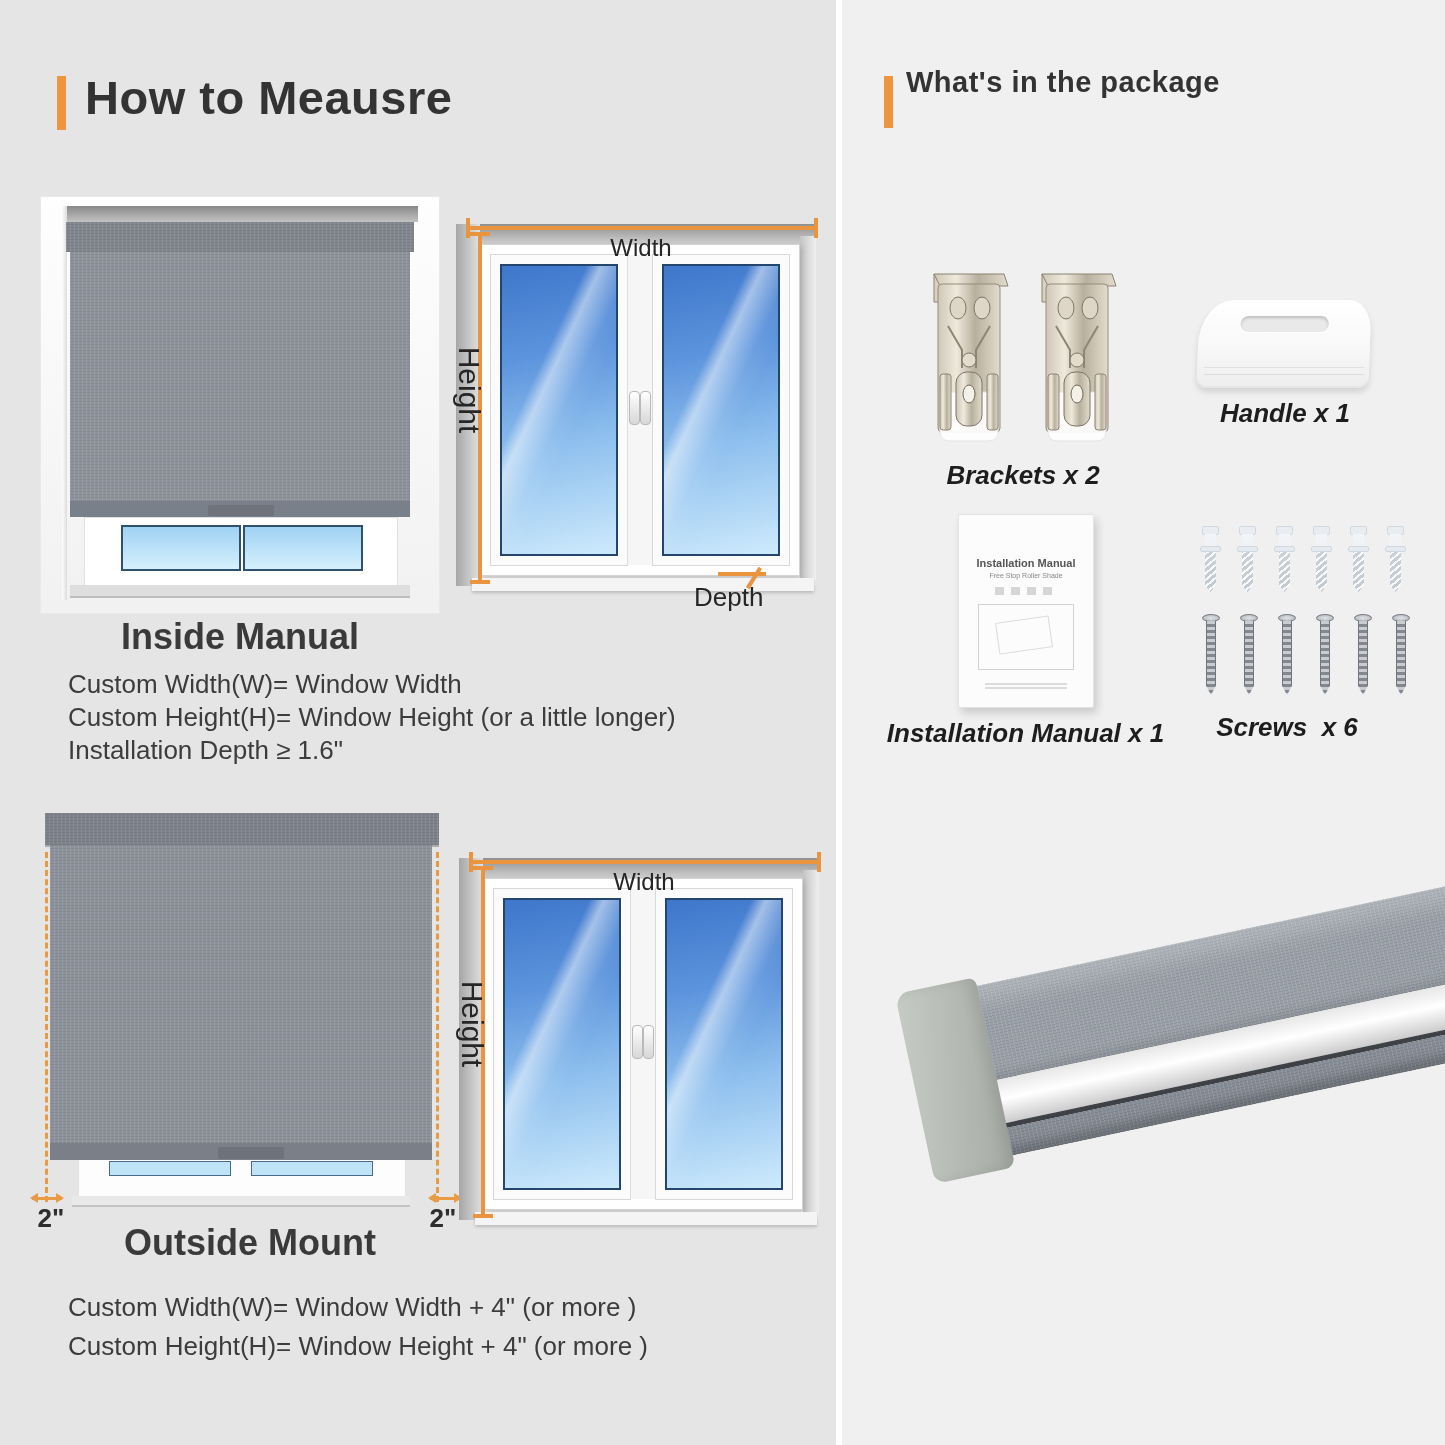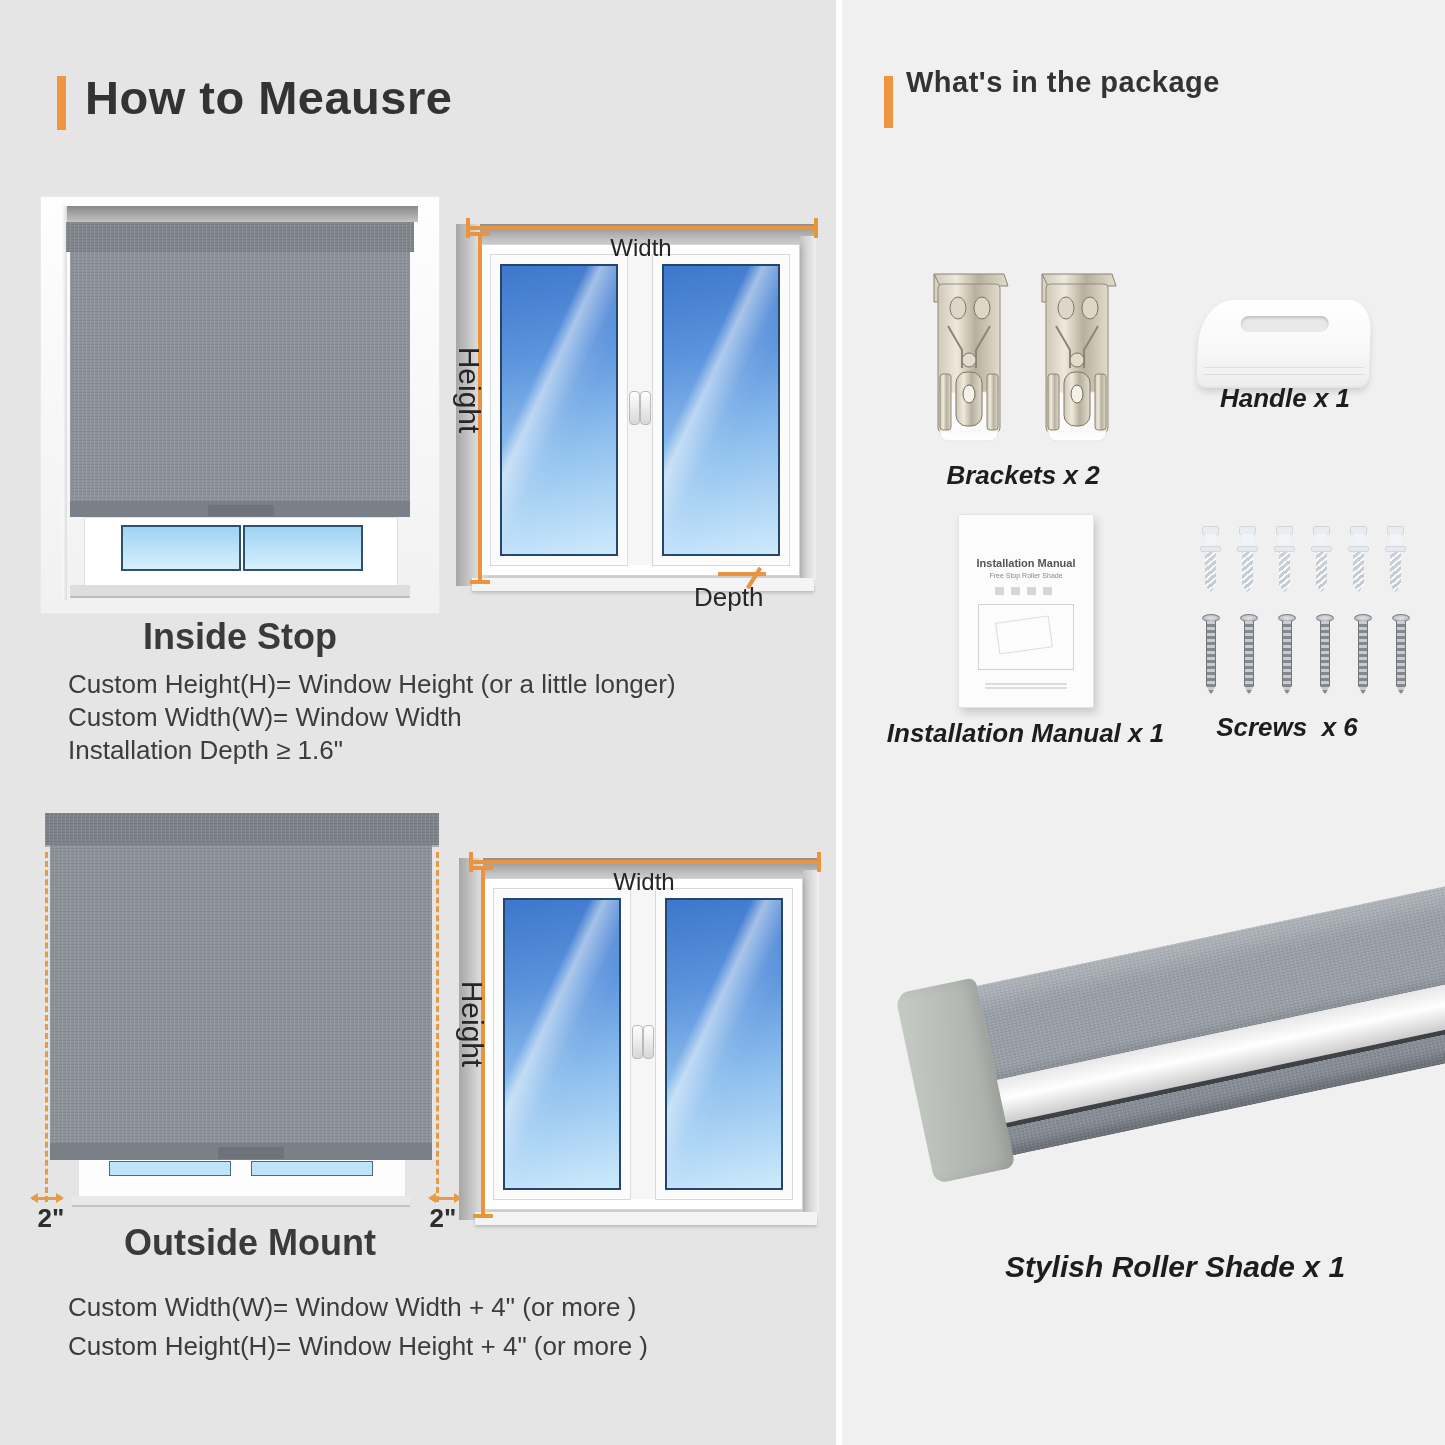--- a/index.html
+++ b/index.html
@@ -157,24 +157,24 @@
       <div class="mwSill"></div>
       <div class="arrowW"></div>
       <div class="lblWidth">Width</div>
       <div class="arrowH"></div>
       <div class="lblHeight">Height</div>
       <div class="depthTick1"></div>
       <div class="depthTick2"></div>
       <div class="lblDepth">Depth</div>
     </div>
 
-    <div class="abs secHeading" style="left:40px;top:616px;width:400px;">Inside Stop</div>
+    <div class="abs secHeading" style="left:40px;top:616px;width:400px;">Inside Manual</div>
     <div class="abs bodyLines" style="left:68px;top:668px;line-height:33px;">
+      <div>Custom Width(W)= Window Width</div>
       <div>Custom Height(H)= Window Height (or a little longer)</div>
-      <div>Custom Width(W)= Window Width</div>
       <div>Installation Depth ≥ 1.6"</div>
     </div>
 
     <div class="figC">
       <div class="winC">
         <div class="paneSliverC" style="left:30px;"></div>
         <div class="paneSliverC" style="left:172px;"></div>
       </div>
       <div class="sillC"></div>
       <div class="cassetteC tex" style="background-color:#7d828b;"></div>
@@ -273,21 +273,21 @@
       <rect x="28" y="100" width="26" height="54" rx="11" fill="url(#metB)" stroke="#7c7466"></rect>
       <ellipse cx="41" cy="122" rx="6" ry="9" fill="#f4f1e8" stroke="#6e6758"></ellipse>
     </svg>
   </div>
   <div class="abs itemLabel" style="left:908px;top:460px;width:230px;">Brackets x 2</div>
 
   <div class="handleFig">
     <div class="handleSlot"></div>
     <div class="handleGroove"></div>
   </div>
-  <div class="abs itemLabel" style="left:1195px;top:383px;width:180px;">Handle x 1</div>
+  <div class="abs itemLabel" style="left:1195px;top:398px;width:180px;">Handle x 1</div>
 
   <div class="manualFig">
     <div class="mTitle">Installation Manual</div>
     <div class="mSub">Free Stop Roller Shade</div>
     <div class="mIcons"></div>
     <div class="mBox"></div>
     <div class="mFoot"></div>
   </div>
   <div class="abs itemLabel" style="left:878px;top:718px;width:295px;">Installation Manual x 1</div>
 
@@ -353,15 +353,14 @@
 
   <div class="rollerWrap">
     <div class="rollerBar">
       <div class="rbFabric tex" style="background-color:#9aa0a8;"></div>
       <div class="rbRoller"></div>
       <div class="rbSlot"></div>
       <div class="rbLip tex" style="background-color:#878d96;"></div>
       <div class="rollerCap"></div>
     </div>
   </div>
-  <div class="abs itemLabel" style="left:930px;top:1250px;width:490px;font-size:30px;">Stylish Roller Shade x 1</div>
 
 </div>
 
 </body></html>

